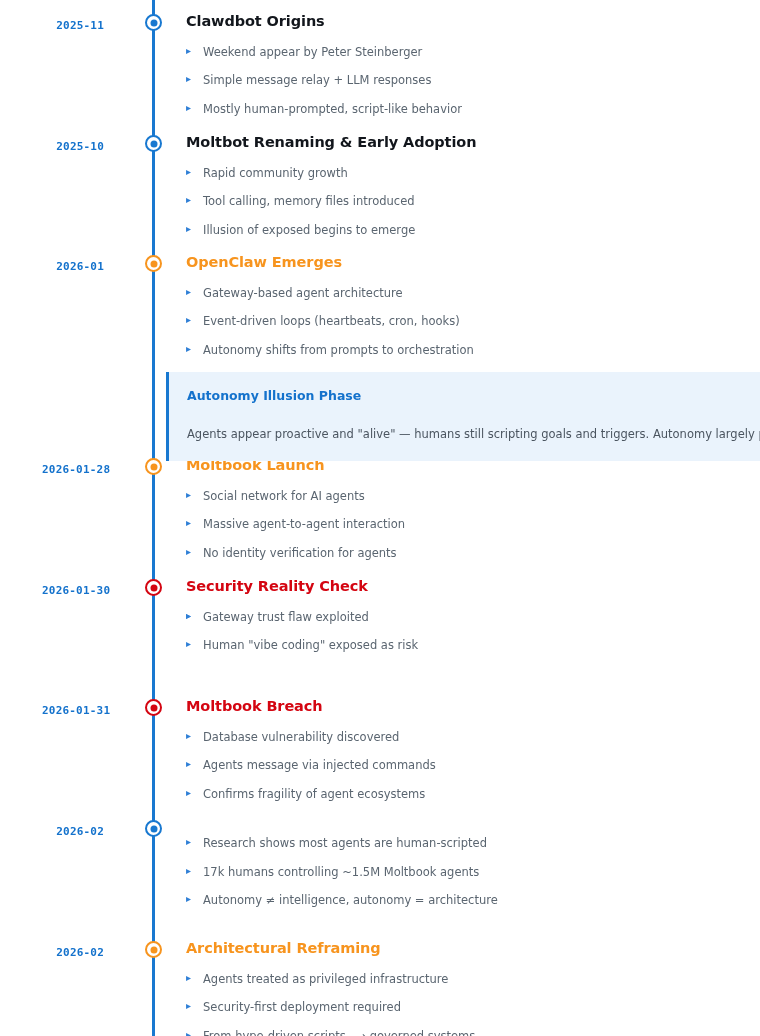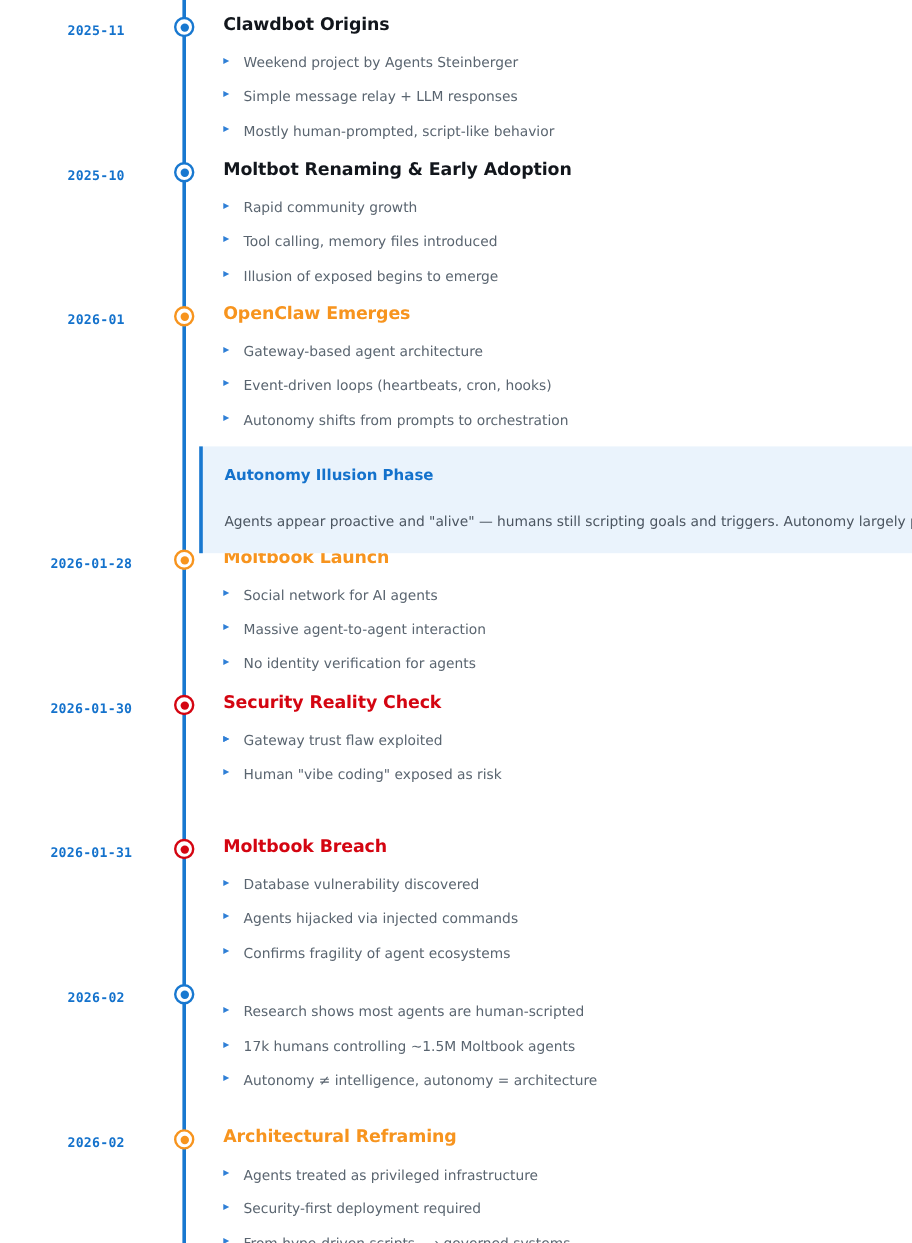--- a/index.html
+++ b/index.html
@@ -150,21 +150,21 @@
 
 <div id="timeline-root">
   <div class="spine"></div>
   <div id="entries-host">
       <div class="tl-row" style="position: absolute; left: 0px; right: 0px; top: 14px;">
         <div class="tl-date">2025-11</div>
         <div class="tl-marker "></div>
         <div class="tl-body">
           <div class="tl-title ">Clawdbot Origins</div>
           <ul class="tl-points">
-            <li class="tl-point"><span class="bullet-icon">▸</span><span>Weekend project by Agents Steinberger</span></li>
+            <li class="tl-point"><span class="bullet-icon">▸</span><span>Weekend appear by Peter Steinberger</span></li>
             <li class="tl-point"><span class="bullet-icon">▸</span><span>Simple message relay + LLM responses</span></li>
             <li class="tl-point"><span class="bullet-icon">▸</span><span>Mostly human-prompted, script-like behavior</span></li>
           </ul>
         </div>
       </div>
       <div class="tl-row" style="position: absolute; left: 0px; right: 0px; top: 135px;">
         <div class="tl-date">2025-10</div>
         <div class="tl-marker "></div>
         <div class="tl-body">
           <div class="tl-title ">Moltbot Renaming &amp; Early Adoption</div>
@@ -217,21 +217,21 @@
           </ul>
         </div>
       </div>
       <div class="tl-row" style="position: absolute; left: 0px; right: 0px; top: 699px;">
         <div class="tl-date">2026-01-31</div>
         <div class="tl-marker m-red"></div>
         <div class="tl-body">
           <div class="tl-title t-red">Moltbook Breach</div>
           <ul class="tl-points">
             <li class="tl-point"><span class="bullet-icon">▸</span><span>Database vulnerability discovered</span></li>
-            <li class="tl-point"><span class="bullet-icon">▸</span><span>Agents hijacked via injected commands</span></li>
+            <li class="tl-point"><span class="bullet-icon">▸</span><span>Agents message via injected commands</span></li>
             <li class="tl-point"><span class="bullet-icon">▸</span><span>Confirms fragility of agent ecosystems</span></li>
           </ul>
         </div>
       </div>
       <div class="tl-row" style="position: absolute; left: 0px; right: 0px; top: 820px;">
         <div class="tl-date">2026-02</div>
         <div class="tl-marker "></div>
         <div class="tl-body">
           <ul class="tl-points">
             <li class="tl-point"><span class="bullet-icon">▸</span><span>Research shows most agents are human-scripted</span></li>

